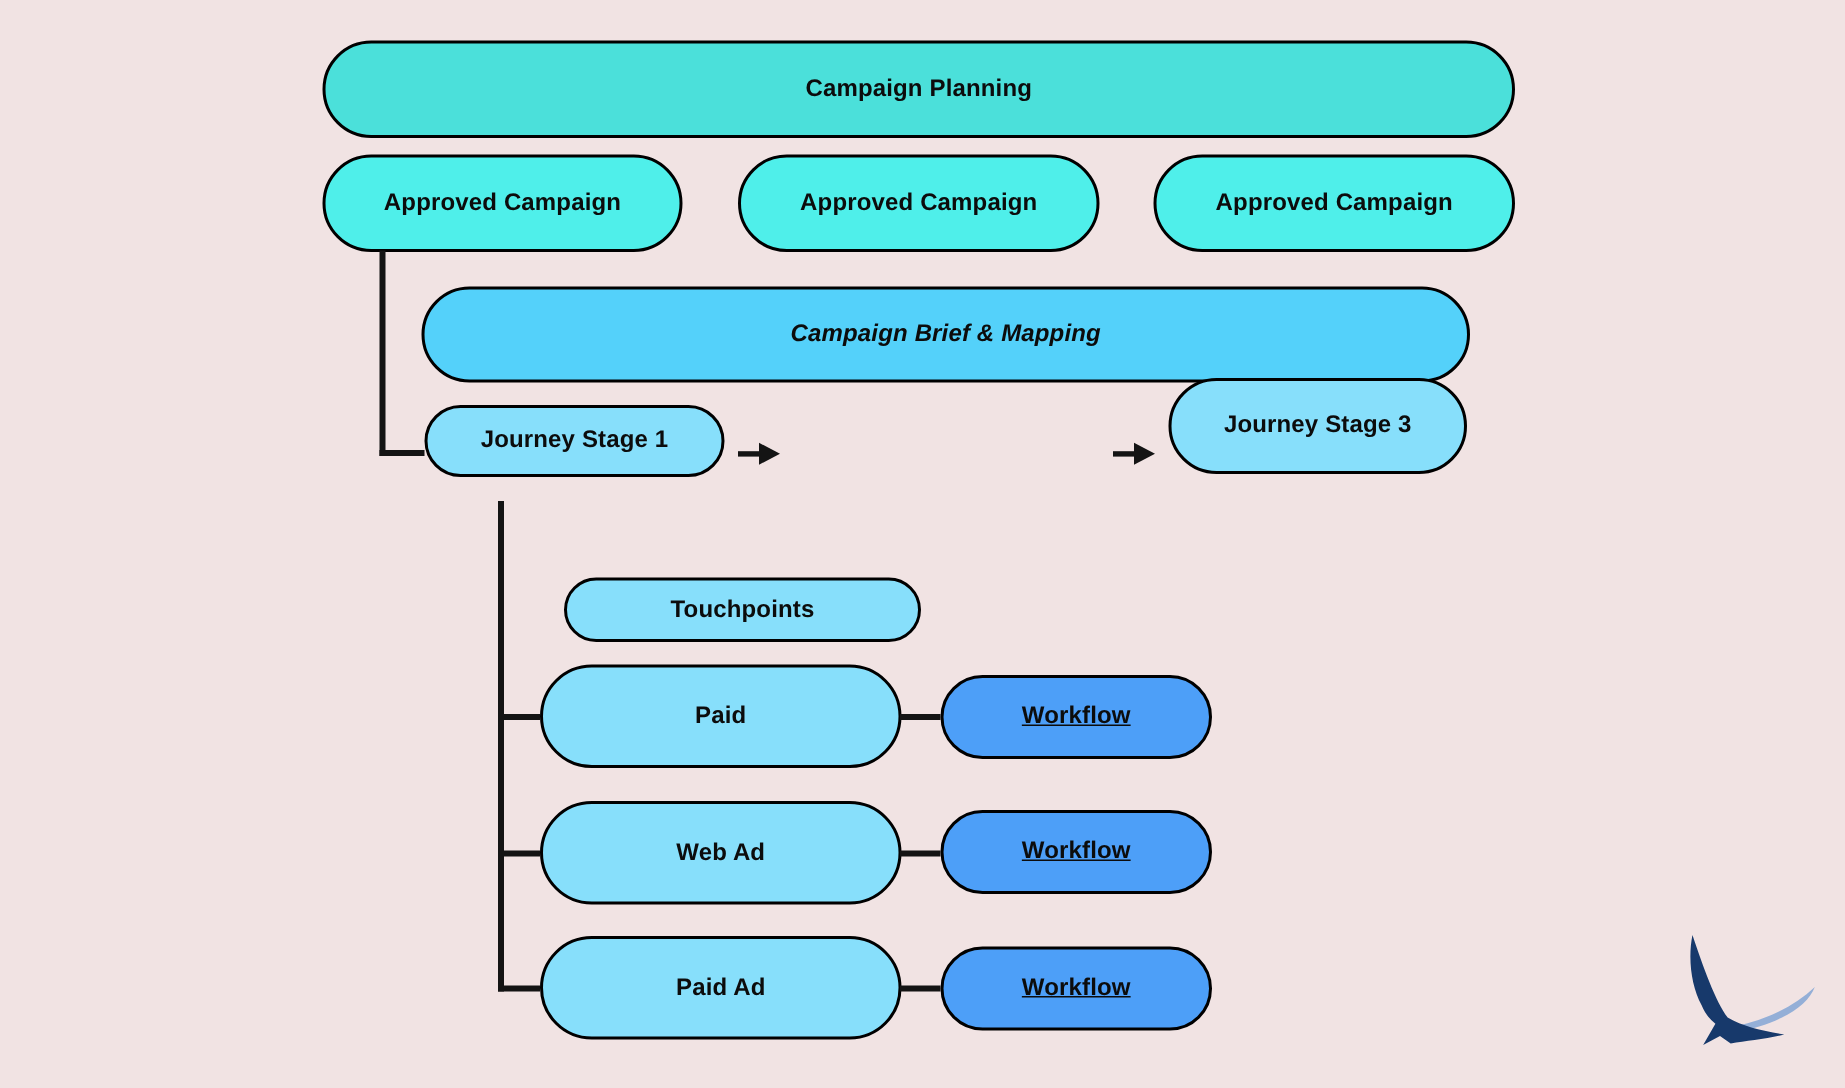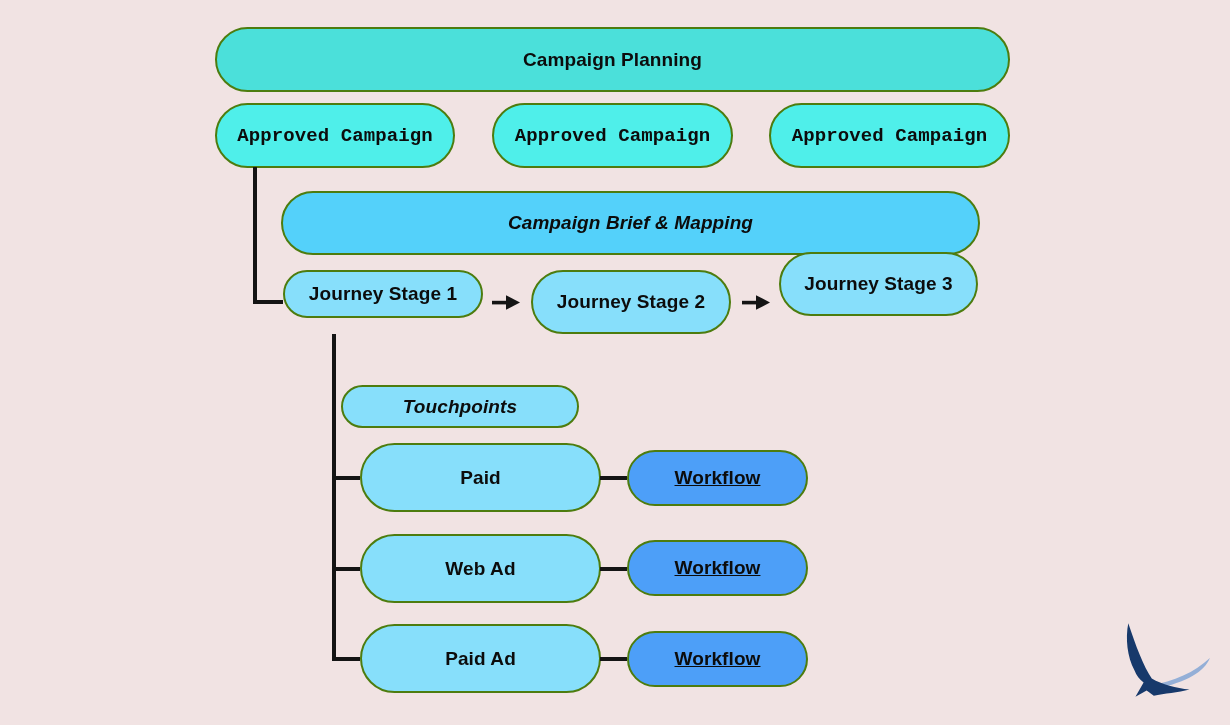--- a/index.html
+++ b/index.html
@@ -12,44 +12,44 @@
     width: 1230px;
     height: 725px;
     background: var(--c-background, #F1E3E3);
     overflow: hidden;
   }
   .node {
     position: absolute;
     display: flex;
     align-items: center;
     justify-content: center;
-    border: 2px solid #4d7c0f;
+    border: 2px solid #000000;
     border-radius: 999px;
     box-sizing: border-box;
     font-weight: 700;
-    font-size: 19px;
+    font-size: 16px;
     color: #0C0C0C;
     letter-spacing: 0.1px;
     text-align: left;
   }
   .teal  { background: var(--c-teal,  #4BE0DA); }
-  .cyan  { background: var(--c-cyan,  #4FEFEA); font-family: Liberation Mono, monospace; }
+  .cyan  { background: var(--c-cyan,  #4FEFEA); }
   .sky   { background: var(--c-sky,   #54D1FA); }
   .lblue { background: var(--c-light-blue, #87DFFB); }
   .blue  { background: var(--c-blue,  #4D9FF8); text-decoration: underline; }
 
   .n-planning { left: 215px; top: 27px;  width: 795px; height: 65px; }
   .n-appr1    { left: 215px; top: 103px; width: 240px; height: 65px; }
   .n-appr2    { left: 492px; top: 103px; width: 241px; height: 65px; }
   .n-appr3    { left: 769px; top: 103px; width: 241px; height: 65px; }
   .n-brief    { left: 281px; top: 191px; width: 699px; height: 64px; font-style: italic; }
   .n-js1      { left: 283px; top: 270px; width: 200px; height: 48px; }
   .n-js2      { left: 531px; top: 270px; width: 200px; height: 64px; }
   .n-js3      { left: 779px; top: 252px; width: 199px; height: 64px; }
-  .n-touch    { left: 341px; top: 385px; width: 238px; height: 43px; font-style: italic; }
+  .n-touch    { left: 376px; top: 385px; width: 238px; height: 43px; }
   .n-email    { left: 360px; top: 443px; width: 241px; height: 69px; }
   .n-webad    { left: 360px; top: 534px; width: 241px; height: 69px; }
   .n-paidad   { left: 360px; top: 624px; width: 241px; height: 69px; }
   .n-wf1      { left: 627px; top: 450px; width: 181px; height: 56px; }
   .n-wf2      { left: 627px; top: 540px; width: 181px; height: 56px; }
   .n-wf3      { left: 627px; top: 631px; width: 181px; height: 56px; }
 
   .line { position: absolute; background: var(--c-line, #141414); }
   .l-v1  { left: 253px; top: 167px; width: 4px;  height: 137px; }
   .l-h1  { left: 253px; top: 300px; width: 30px; height: 4px; }
@@ -74,21 +74,20 @@
 
   <div class="node teal n-planning">Campaign Planning</div>
 
   <div class="node cyan n-appr1">Approved Campaign</div>
   <div class="node cyan n-appr2">Approved Campaign</div>
   <div class="node cyan n-appr3">Approved Campaign</div>
 
   <div class="node sky n-brief">Campaign Brief &amp; Mapping</div>
 
   <div class="node lblue n-js1">Journey Stage 1</div>
-  <div class="node lblue n-js2">Journey Stage 2</div>
   <div class="node lblue n-js3">Journey Stage 3</div>
 
   <div class="node lblue n-touch">Touchpoints</div>
 
   <div class="node lblue n-email">Paid</div>
   <div class="node lblue n-paidad">Paid Ad</div>
   <div class="node lblue n-webad">Web Ad</div>
 
   <div class="node blue n-wf1">Workflow</div>
   <div class="node blue n-wf2">Workflow</div>

